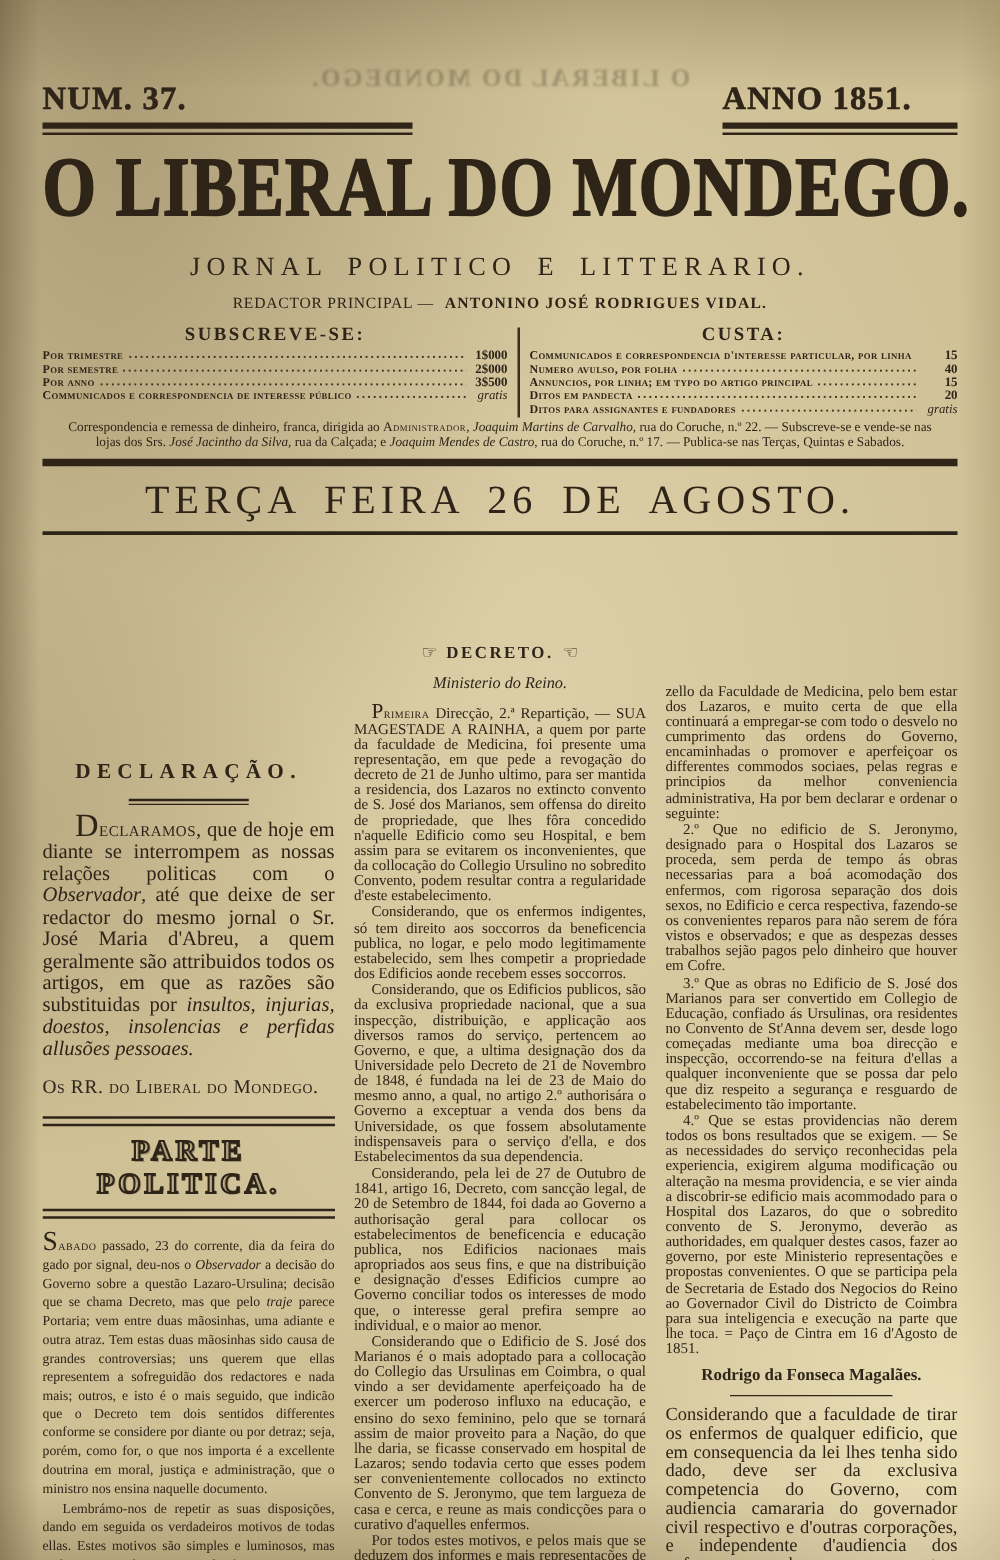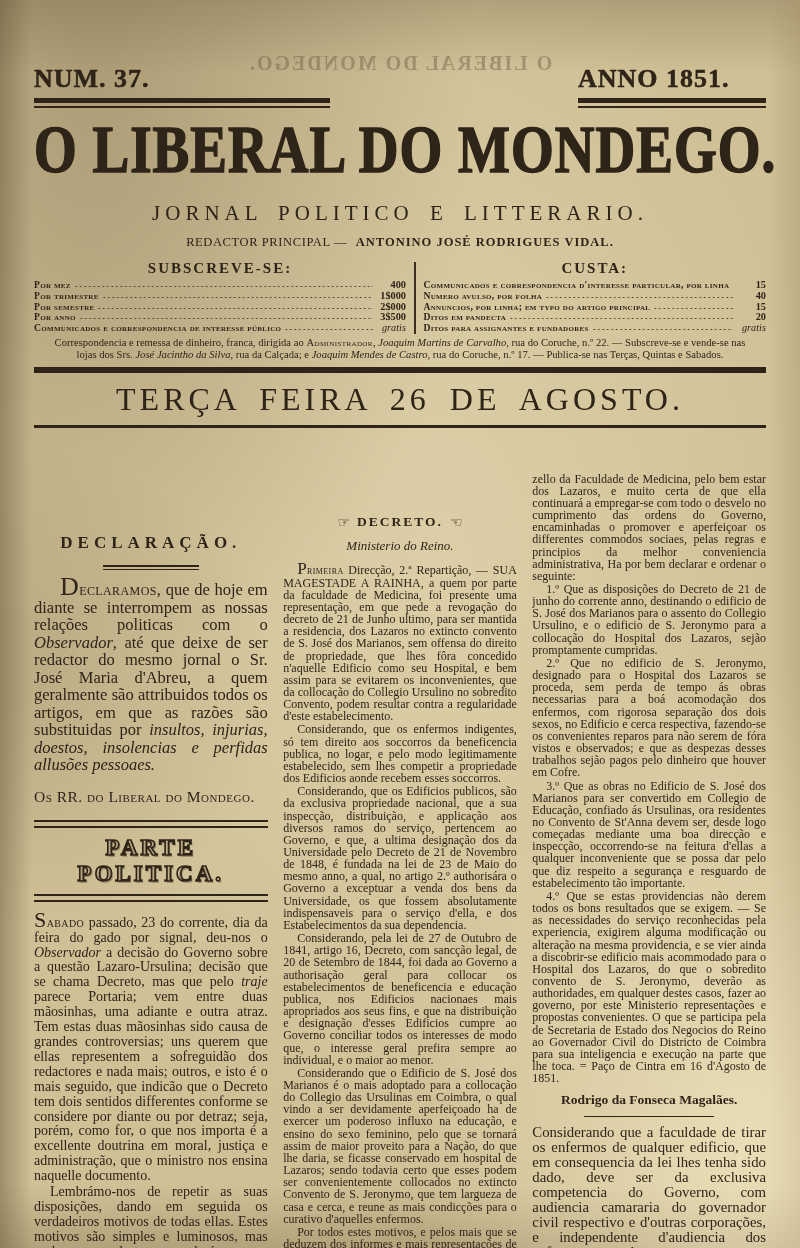--- a/index.html
+++ b/index.html
@@ -106,21 +106,21 @@
   .rule-dbl-col{border-top:2.5px solid var(--ink);border-bottom:2.5px solid var(--ink);height:4px;}
   .rule-dbl-col.top{margin-top:14px;}
   .rule-dbl-col.bot{margin-bottom:12px;}
   .parte-head{
     margin:7px 0;text-align:center;font-size:23px;font-weight:700;letter-spacing:3px;
     color:var(--ink);
   }
   @supports (-webkit-text-stroke: 1px black){
     .parte-head{color:rgba(207,192,150,.25);-webkit-text-stroke:1.7px var(--ink);text-shadow:1.5px 1.5px 0 rgba(46,36,24,.30);}
   }
-  .body1{font-size:14px;line-height:14.9px;text-align:justify;}
+  .body1{font-size:11px;line-height:14.9px;text-align:justify;}
   .body1.first::first-letter{font-size:22px;line-height:12px;}
   .body1 + .body1{text-indent:16px;margin-top:1px;}
   
   .decreto-head{display:flex;justify-content:center;align-items:center;gap:7px;margin-top:3px;}
   .decreto-title{font-size:13.5px;font-weight:700;letter-spacing:2px;}
   .manicule{font-family:"DejaVu Sans",sans-serif;font-size:14px;line-height:1;}
   .ministerio{margin-top:8px;margin-bottom:9px;text-align:center;font-size:13px;}
   .body2{font-size:12px;line-height:12.15px;text-align:justify;text-indent:14px;margin-top:1px;}
   .body2.first::first-letter{font-size:17px;}
   .body2.cont{text-indent:0;}
@@ -151,25 +151,20 @@
     <div class="subtitle">JORNAL POLITICO E LITTERARIO.</div>
     <div class="editor">
       <span>REDACTOR PRINCIPAL —</span>
       <span class="editor-name">ANTONINO JOSÉ RODRIGUES VIDAL.</span>
     </div>
   </header>
 
   <section class="terms">
     <div class="terms-col left">
       <div class="terms-head">SUBSCREVE-SE:</div>
-      <div class="price-row">
-        <span class="price-label">Por mez</span>
-        <span class="price-leader"></span>
-        <span class="price-value">400</span>
-      </div>
       <div class="price-row">
         <span class="price-label">Por trimestre</span>
         <span class="price-leader"></span>
         <span class="price-value">1$000</span>
       </div>
       <div class="price-row">
         <span class="price-label">Por semestre</span>
         <span class="price-leader"></span>
         <span class="price-value">2$000</span>
       </div>
@@ -254,21 +249,20 @@
       <p class="body2">Considerando, que os Edificios publicos, são da exclusiva propriedade nacional, que a sua inspecção, distribuição, e applicação aos diversos ramos do serviço, pertencem ao Governo, e que, a ultima designação dos da Universidade pelo Decreto de 21 de Novembro de 1848, é fundada na lei de 23 de Maio do mesmo anno, a qual, no artigo 2.º authorisára o Governo a exceptuar a venda dos bens da Universidade, os que fossem absolutamente indispensaveis para o serviço d'ella, e dos Estabelecimentos da sua dependencia.</p>
       <p class="body2">Considerando, pela lei de 27 de Outubro de 1841, artigo 16, Decreto, com sancção legal, de 20 de Setembro de 1844, foi dada ao Governo a authorisação geral para collocar os estabelecimentos de beneficencia e educação publica, nos Edificios nacionaes mais apropriados aos seus fins, e que na distribuição e designação d'esses Edificios cumpre ao Governo conciliar todos os interesses de modo que, o interesse geral prefira sempre ao individual, e o maior ao menor.</p>
       <p class="body2">Considerando que o Edificio de S. José dos Marianos é o mais adoptado para a collocação do Collegio das Ursulinas em Coimbra, o qual vindo a ser devidamente aperfeiçoado ha de exercer um poderoso influxo na educação, e ensino do sexo feminino, pelo que se tornará assim de maior proveito para a Nação, do que lhe daria, se ficasse conservado em hospital de Lazaros; sendo todavia certo que esses podem ser convenientemente collocados no extincto Convento de S. Jeronymo, que tem largueza de casa e cerca, e reune as mais condicções para o curativo d'aquelles enfermos.</p>
       <p class="body2">Por todos estes motivos, e pelos mais que se deduzem dos informes e mais representações de diversas authoridades e Estabelecimentos. SUA MAGESTADE, apreciando o</p>
     </article>
 
     <div class="colrule"></div>
 
     <article class="col">
       <p class="body2 cont">zello da Faculdade de Medicina, pelo bem estar dos Lazaros, e muito certa de que ella continuará a empregar-se com todo o desvelo no cumprimento das ordens do Governo, encaminhadas o promover e aperfeiçoar os differentes commodos sociaes, pelas regras e principios da melhor conveniencia administrativa, Ha por bem declarar e ordenar o seguinte:</p>
-      <p class="body2">1.º Que as disposições do Decreto de 21 de junho do corrente anno, destinando o edificio de S. José dos Marianos para o assento do Collegio Ursulino, e o edificio de S. Jeronymo para a collocação do Hospital dos Lazaros, sejão promptamente cumpridas.</p>
       <p class="body2">2.º Que no edificio de S. Jeronymo, designado para o Hospital dos Lazaros se proceda, sem perda de tempo ás obras necessarias para a boá acomodação dos enfermos, com rigorosa separação dos dois sexos, no Edificio e cerca respectiva, fazendo-se os convenientes reparos para não serem de fóra vistos e observados; e que as despezas desses trabalhos sejão pagos pelo dinheiro que houver em Cofre.</p>
       <p class="body2">3.º Que as obras no Edificio de S. José dos Marianos para ser convertido em Collegio de Educação, confiado ás Ursulinas, ora residentes no Convento de St'Anna devem ser, desde logo começadas mediante uma boa direcção e inspecção, occorrendo-se na feitura d'ellas a qualquer inconveniente que se possa dar pelo que diz respeito a segurança e resguardo de estabelecimento tão importante.</p>
       <p class="body2">4.º Que se estas providencias não derem todos os bons resultados que se exigem. — Se as necessidades do serviço reconhecidas pela experiencia, exigirem alguma modificação ou alteração na mesma providencia, e se vier ainda a discobrir-se edificio mais acommodado para o Hospital dos Lazaros, do que o sobredito convento de S. Jeronymo, deverão as authoridades, em qualquer destes casos, fazer ao governo, por este Ministerio representações e propostas convenientes. O que se participa pela de Secretaria de Estado dos Negocios do Reino ao Governador Civil do Districto de Coimbra para sua inteligencia e execução na parte que lhe toca. = Paço de Cintra em 16 d'Agosto de 1851.</p>
       <p class="signature">Rodrigo da Fonseca Magalães.</p>
       <div class="rule-short"></div>
       <p class="closing-para">Considerando que a faculdade de tirar os enfermos de qualquer edificio, que em consequencia da lei lhes tenha sido dado, deve ser da exclusiva competencia do Governo, com audiencia camararia do governador civil respectivo e d'outras corporações, e independente d'audiencia dos enfermos, e de quaesquer outras garantias legaes;</p>
     </article>
 
   </section>
 

